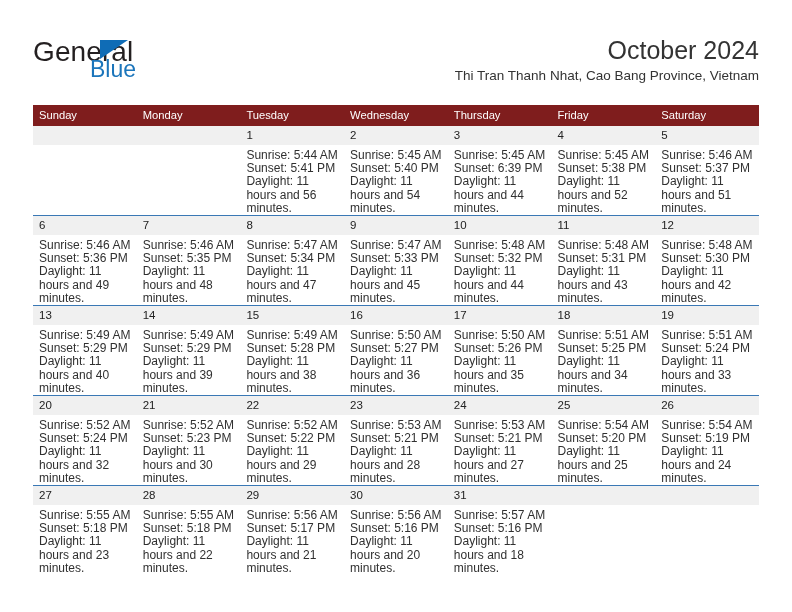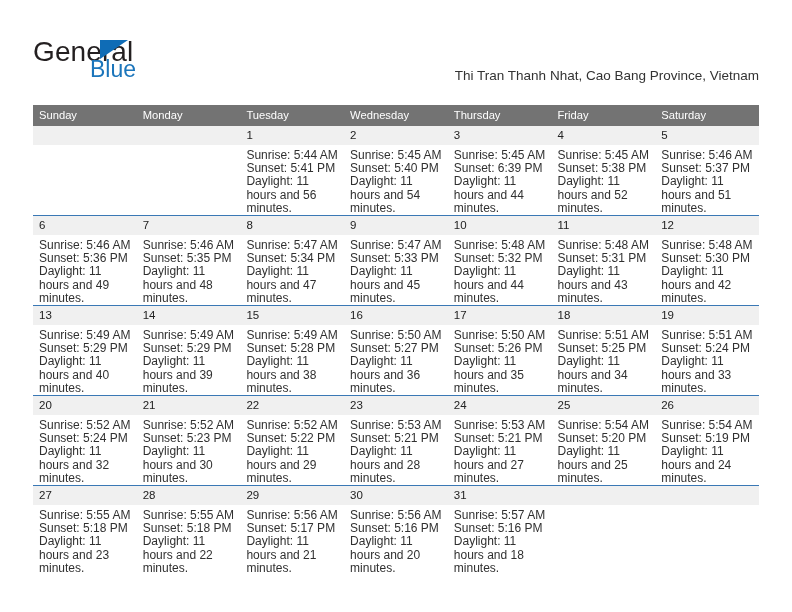--- a/index.html
+++ b/index.html
@@ -85,21 +85,21 @@
   
   .cal {
     position: absolute;
     left: 33px;
     top: 105px;
     width: 726px;
     border-collapse: collapse;
     table-layout: fixed;
   }
   .cal th {
-    background: #737373;
+    background: #7f1d1d;
     color: #ffffff;
     font-size: 11.2px;
     font-weight: normal;
     text-align: left;
     padding: 4px 0 5px 6px;
     height: 11px;
     border: none;
   }
   .cal td {
     vertical-align: top;
@@ -144,20 +144,21 @@
 <div class="page">
 
   <div class="top">
 
     <div class="brand">
       <span class="brand-general">General</span>
       <span class="brand-tri"></span>
       <span class="brand-blue">Blue</span>
     </div>
 
+    <div class="title-month">October 2024</div>
     <div class="title-location">Thi Tran Thanh Nhat, Cao Bang Province, Vietnam</div>
   </div>
 
   <table class="cal">
     <thead>
       <tr>
         <th>Sunday</th>
         <th>Monday</th>
         <th>Tuesday</th>
         <th>Wednesday</th>

